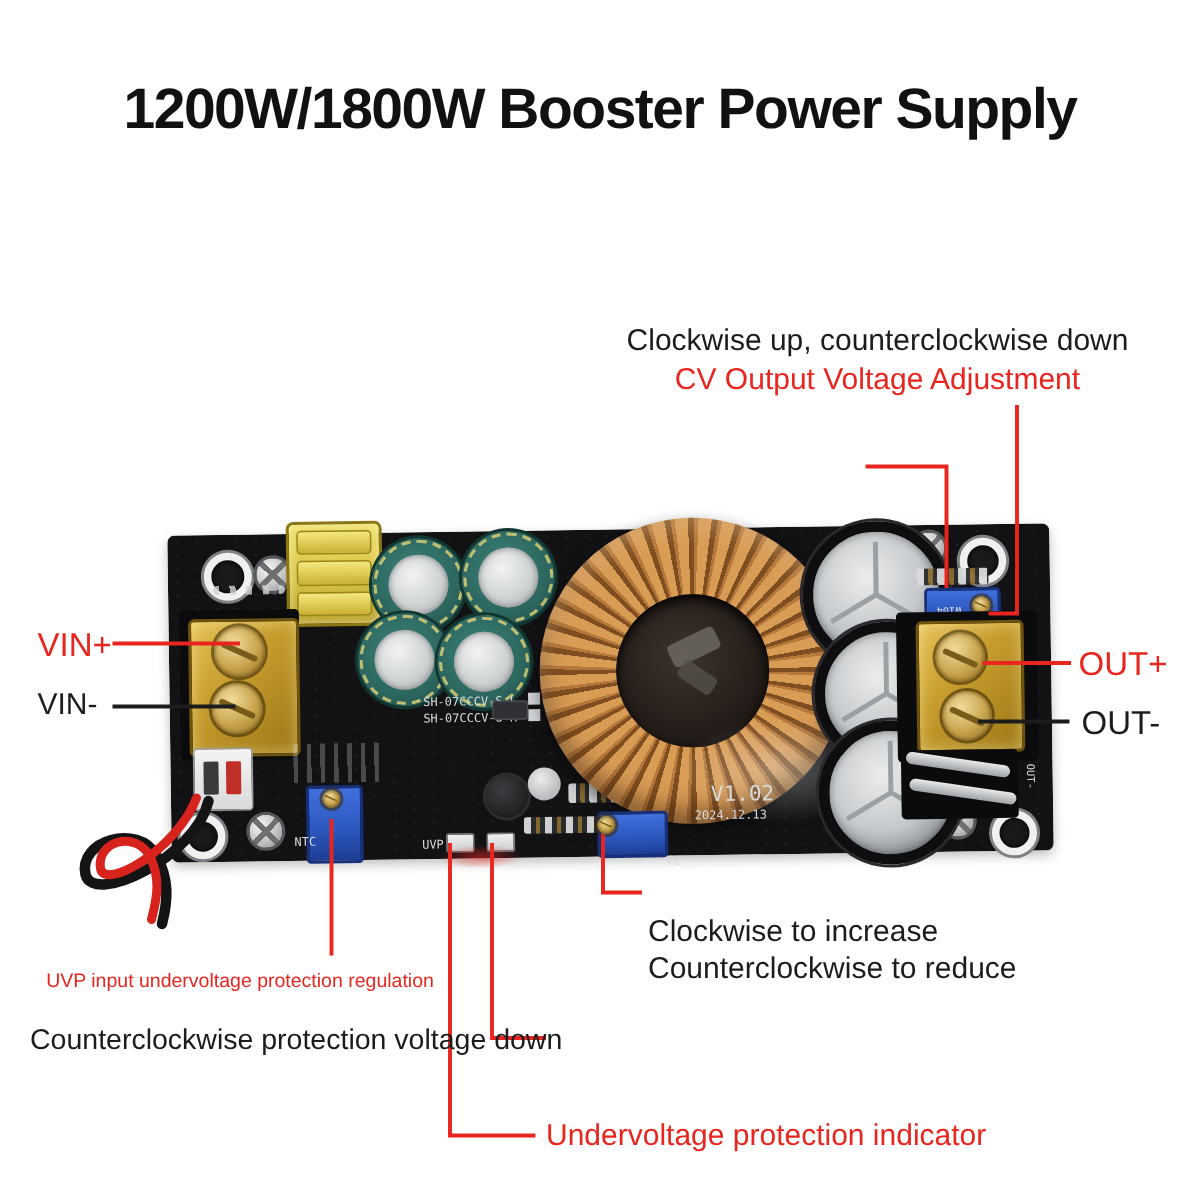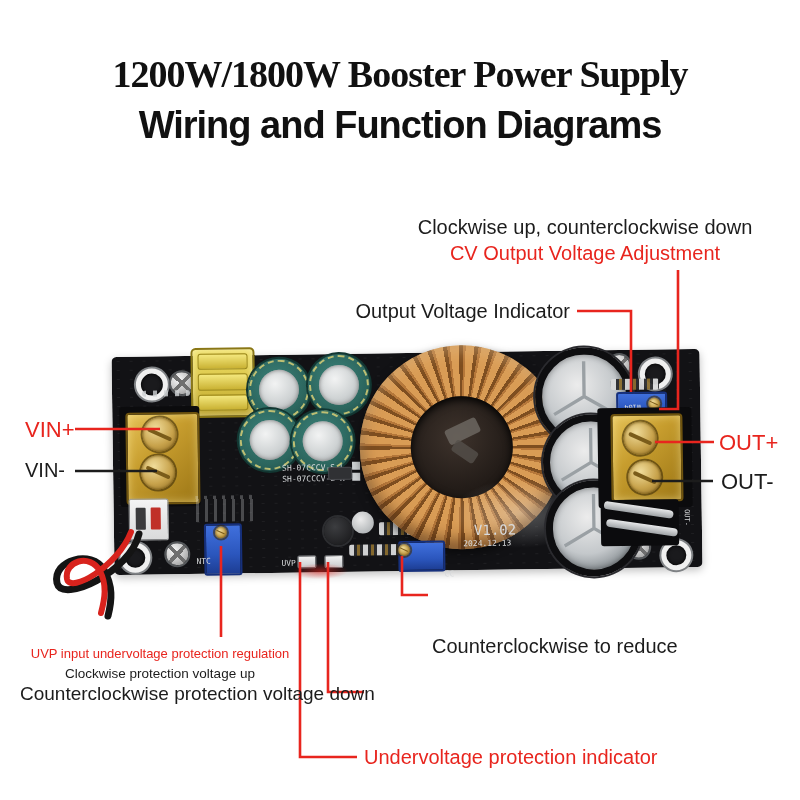--- a/index.html
+++ b/index.html
@@ -42,22 +42,21 @@
   .fuse{background:linear-gradient(180deg,#eede66,#d8c346 55%,#b59c27);border:2px solid #8a7716;border-radius:5px;
      box-shadow:inset 0 0 8px rgba(255,250,200,.7);}
   .fuse i{position:absolute;left:9%;width:80%;height:22%;background:linear-gradient(180deg,#f4e87e,#c9b132);
      border:1px solid #9a871c;border-radius:3px;}
 </style>
 </head>
 <body>
 
 <div id="page">
 
-  <div class="abs ttl" style="top:52px;font-family:Liberation Serif, serif;">1200W/1800W Booster Power Supply</div>
-  <div class="abs ttl" style="top:104px;">Wiring and Function Diagrams</div>
+  <div class="abs ttl" style="top:52px;">1200W/1800W Booster Power Supply</div>
 
   <div id="board" class="abs">
 
     <div class="abs ring" style="left:24px;top:12px;width:22px;height:22px;"></div>
     <div class="abs screw" style="left:59px;top:16px;width:22px;height:22px;"></div>
     <div class="abs ring" style="left:6px;top:186px;width:20px;height:20px;"></div>
     <div class="abs screw" style="left:52px;top:187px;width:22px;height:22px;"></div>
     <div class="abs screw" style="left:497px;top:5px;width:21px;height:21px;"></div>
     <div class="abs ring" style="left:528px;top:9px;width:21px;height:21px;"></div>
     <div class="abs screw" style="left:514px;top:187px;width:21px;height:21px;"></div>
@@ -189,29 +188,28 @@
     <path d="M678,270 L678,409 L659,409" stroke="#e8251e" stroke-width="2.6" fill="none"></path>
     <path d="M221,546 L221,637" stroke="#e8251e" stroke-width="2.6" fill="none"></path>
     <path d="M300,562 L300,757 L357,757" stroke="#e8251e" stroke-width="2.6" fill="none"></path>
     <path d="M328,562 L328,692 L364,692" stroke="#e8251e" stroke-width="2.6" fill="none"></path>
     <path d="M402,556 L402,595 L428,595" stroke="#e8251e" stroke-width="2.6" fill="none"></path>
   </svg>
 
   <div class="abs ann annC" style="left:185px;top:216px;width:800px;z-index:6;">Clockwise up, counterclockwise down</div>
   <div class="abs ann annC red" style="left:185px;top:242px;width:800px;z-index:6;">CV Output Voltage Adjustment</div>
 
-  <div class="abs ann" style="right:230px;top:300px;z-index:6;">Output Voltage Indicator</div>
 
   <div class="abs ann red" style="left:25px;top:417px;font-size:22px;z-index:6;">VIN+</div>
   <div class="abs ann" style="left:25px;top:459px;font-size:20px;z-index:6;">VIN-</div>
 
   <div class="abs ann red" style="left:719px;top:430px;font-size:22px;z-index:6;">OUT+</div>
   <div class="abs ann" style="left:721px;top:469px;font-size:22px;z-index:6;">OUT-</div>
 
+  <div class="abs ann" style="left:432px;top:610px;z-index:6;">Clockwise to increase</div>
   <div class="abs ann" style="left:432px;top:635px;z-index:6;">Counterclockwise to reduce</div>
 
   <div class="abs ann red small annC" style="left:20px;top:646px;width:280px;white-space:normal;z-index:6;">UVP input undervoltage protection regulation</div>
-  <div class="abs ann small annC" style="left:20px;top:666px;width:280px;font-size:13.5px;z-index:6;">Clockwise protection voltage up</div>
   <div class="abs ann small annC" style="left:20px;top:683px;width:280px;font-size:19px;z-index:6;">Counterclockwise protection voltage down</div>
 
   <div class="abs ann red" style="left:364px;top:746px;z-index:6;">Undervoltage protection indicator</div>
 
 </div>
 
 </body></html>

